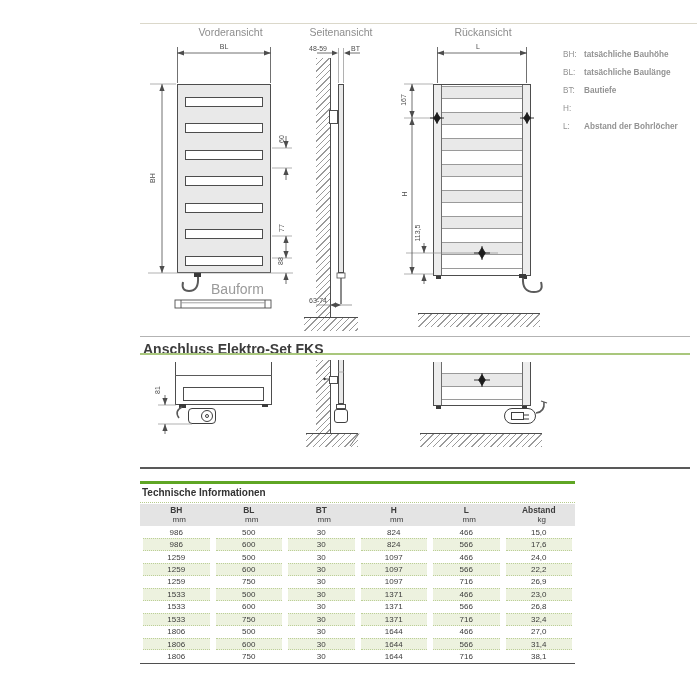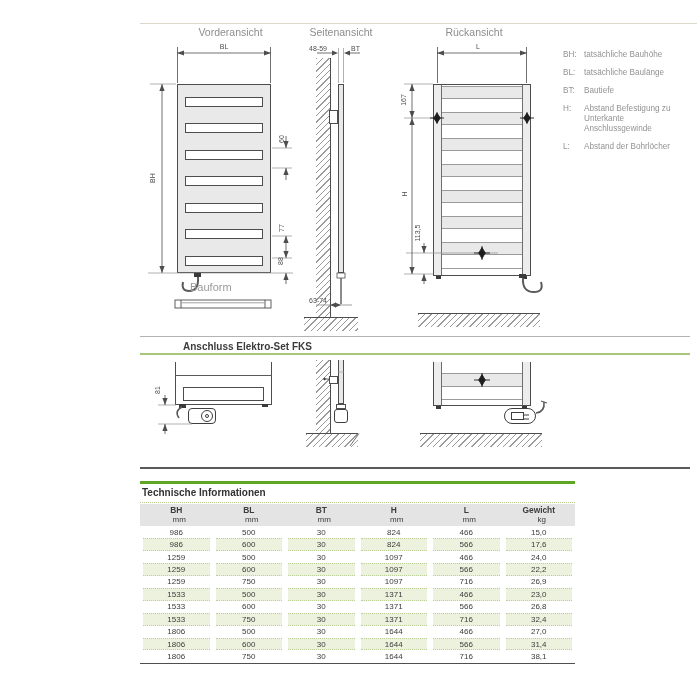--- a/index.html
+++ b/index.html
@@ -13,23 +13,23 @@
   .dlab{font-size:7px;color:#4d4d4d;}
   .vlab{width:28px;height:10px;display:flex;align-items:center;justify-content:center;
         transform:rotate(-90deg);font-size:7px;color:#4d4d4d;}
   .slat{position:absolute;background:#fff;border:1px solid #4d4d4d;box-sizing:border-box;}
   .band{position:absolute;background:#e9e9e9;border-top:1px solid #9a9a9a;border-bottom:1px solid #9a9a9a;box-sizing:border-box;}
   .rail{position:absolute;background:#ededed;box-sizing:border-box;}
   
   .legend{position:absolute;left:563px;top:50px;width:140px;}
   .lrow{display:flex;margin-bottom:8px;font-size:8.2px;color:#939393;line-height:10px;}
   .labbr{width:21px;flex:none;}
-  .ltext{width:100px;}
+  .ltext{width:100px;font-weight:bold;}
   
-  .sechead{font-weight:bold;font-size:10px;color:#3c3c3c;margin-left:40px;}
+  .sechead{font-weight:bold;font-size:14px;color:#3c3c3c;}
   .footnote{font-size:7.6px;color:#8f8f8f;}
   
   .tbl{position:absolute;left:140px;top:481px;width:435px;}
   .greenbar{height:3px;background:#5fa624;}
   .ttl{font-weight:bold;font-size:10px;color:#333;padding:3px 0 4px 2px;}
   .dotline{border-top:1px dotted #b5cb8c;height:0;}
   .thead{display:flex;height:22px;background:#e4e4e4;margin-top:1px;}
   .hcell{flex:1;text-align:center;padding-top:2px;}
   .hlabel{font-weight:bold;font-size:8.4px;color:#3c3c3c;line-height:9px;}
   .hunit{font-size:8px;color:#3c3c3c;line-height:9px;padding-left:6px;}
@@ -41,21 +41,21 @@
 </style>
 </head>
 <body>
 
 <div class="page">
 
   <div class="abs" style="left:140px;top:23px;width:557px;height:1px;background:#dbd8ca;"></div>
 
   <div class="abs vtitle" style="left:173px;top:26px;width:115px;">Vorderansicht</div>
   <div class="abs vtitle" style="left:291px;top:26px;width:100px;">Seitenansicht</div>
-  <div class="abs vtitle" style="left:419px;top:26px;width:110px;text-align:center;">Rückansicht</div>
+  <div class="abs vtitle" style="left:428px;top:26px;width:110px;text-align:center;">Rückansicht</div>
 
   <div class="abs" style="left:177px;top:84px;width:94px;height:189px;background:#e9e9e9;border:1px solid #4d4d4d;box-sizing:border-box;"></div>
   <div class="slat" style="left:185px;top:97px;width:78px;height:10px;"></div>
   <div class="slat" style="left:185px;top:123px;width:78px;height:10px;"></div>
   <div class="slat" style="left:185px;top:150px;width:78px;height:10px;"></div>
   <div class="slat" style="left:185px;top:176px;width:78px;height:10px;"></div>
   <div class="slat" style="left:185px;top:203px;width:78px;height:10px;"></div>
   <div class="slat" style="left:185px;top:229px;width:78px;height:10px;"></div>
   <div class="slat" style="left:185px;top:256px;width:78px;height:10px;"></div>
 
@@ -254,21 +254,21 @@
       <path d="M536,413 q9,-1 8,-11" fill="none" stroke="#5a5a5a" stroke-width="1.6"></path>
       <line x1="541" y1="401" x2="547" y2="403" stroke="#5a5a5a" stroke-width="1.2"></line>
     </g>
   </svg>
 
   <div class="abs dlab" style="left:204px;top:43px;width:40px;text-align:center;">BL</div>
   <div class="abs vlab" style="left:138px;top:173px;">BH</div>
   <div class="abs vlab" style="left:267px;top:134px;">60</div>
   <div class="abs vlab" style="left:267px;top:223px;">77</div>
   <div class="abs vlab" style="left:266px;top:256px;">88</div>
-  <div class="abs" style="left:190px;top:281px;width:95px;text-align:left;font-size:11px;color:#9a9a9a;">Bauform</div>
+  <div class="abs" style="left:190px;top:281px;width:95px;text-align:center;font-size:14px;color:#9a9a9a;">Bauform</div>
   <div class="abs dlab" style="left:291px;top:45px;width:36px;text-align:right;">48-59</div>
   <div class="abs dlab" style="left:351px;top:45px;width:22px;">BT</div>
   <div class="abs dlab" style="left:294px;top:297px;width:33px;text-align:right;">63-74</div>
   <div class="abs dlab" style="left:458px;top:43px;width:40px;text-align:center;">L</div>
   <div class="abs vlab" style="left:389px;top:95px;">167</div>
   <div class="abs vlab" style="left:390px;top:189px;">H</div>
   <div class="abs vlab" style="left:399px;top:228px;width:36px;">113,5</div>
   <div class="abs vlab" style="left:143px;top:385px;">81</div>
 
   <div class="legend">
@@ -279,21 +279,20 @@
       <div class="lrow">
         <span class="labbr">BL:</span>
         <span class="ltext">tatsächliche Baulänge</span>
       </div>
       <div class="lrow">
         <span class="labbr">BT:</span>
         <span class="ltext">Bautiefe</span>
       </div>
       <div class="lrow">
         <span class="labbr">H:</span>
-        <span class="ltext">Abstand Befestigung zu Unterkante Anschlussgewinde</span>
       </div>
       <div class="lrow">
         <span class="labbr">L:</span>
         <span class="ltext">Abstand der Bohrlöcher</span>
       </div>
     </div>
 
   <div class="abs" style="left:140px;top:467px;width:550px;height:1.5px;background:#595959;"></div>
 
   <div class="tbl">
@@ -315,21 +314,21 @@
         </div>
         <div class="hcell">
           <div class="hlabel">H</div>
           <div class="hunit">mm</div>
         </div>
         <div class="hcell">
           <div class="hlabel">L</div>
           <div class="hunit">mm</div>
         </div>
         <div class="hcell">
-          <div class="hlabel">Gewicht</div>
+          <div class="hlabel">Abstand</div>
           <div class="hunit">kg</div>
         </div>
       </div>
     <div class="tbody">
         <div class="trow">
           <div class="tcell">986</div>
           <div class="tcell">500</div>
           <div class="tcell">30</div>
           <div class="tcell">824</div>
           <div class="tcell">466</div>

